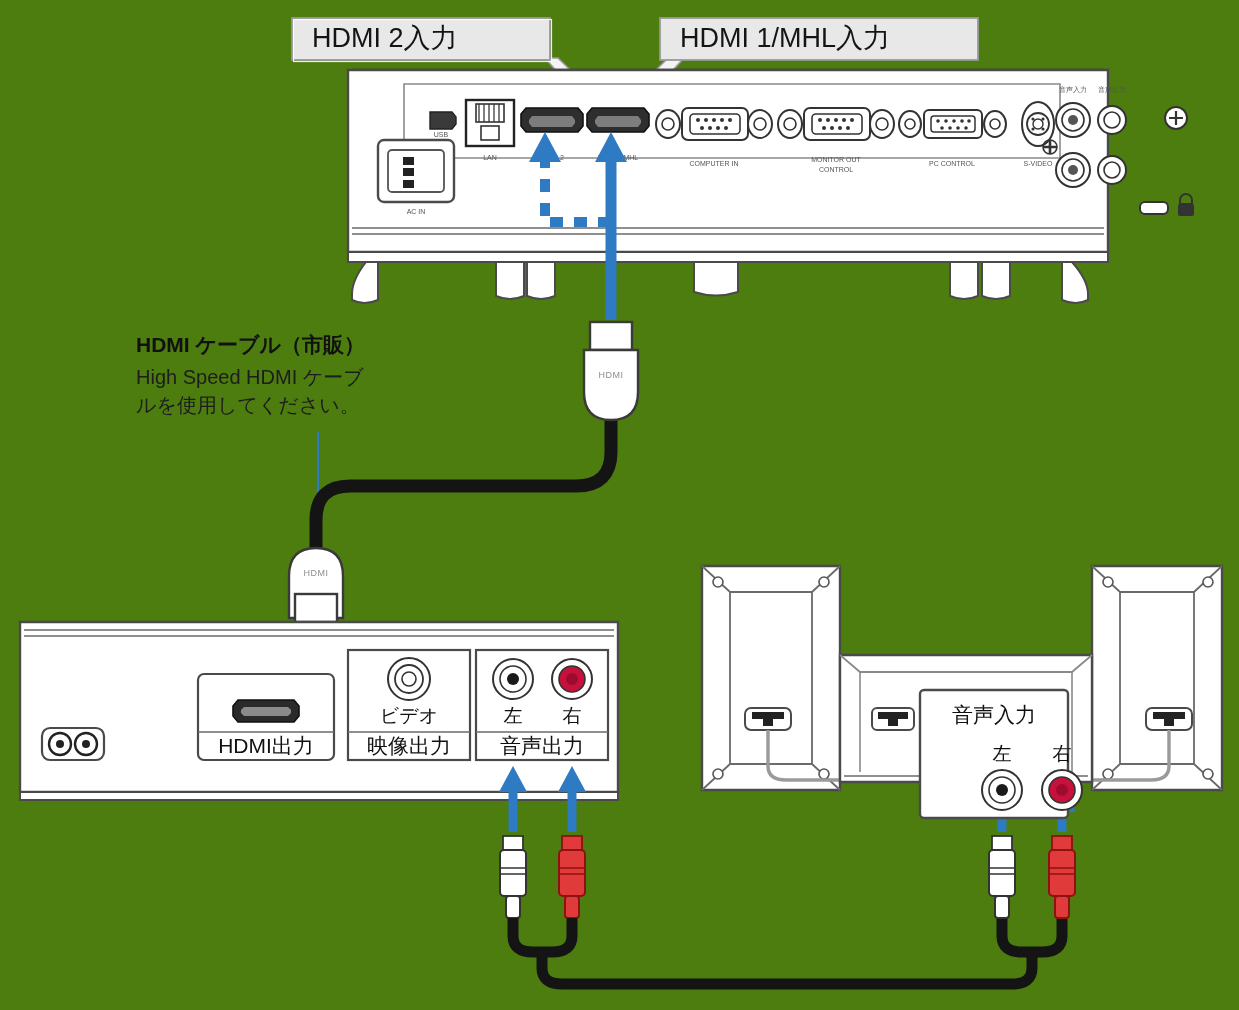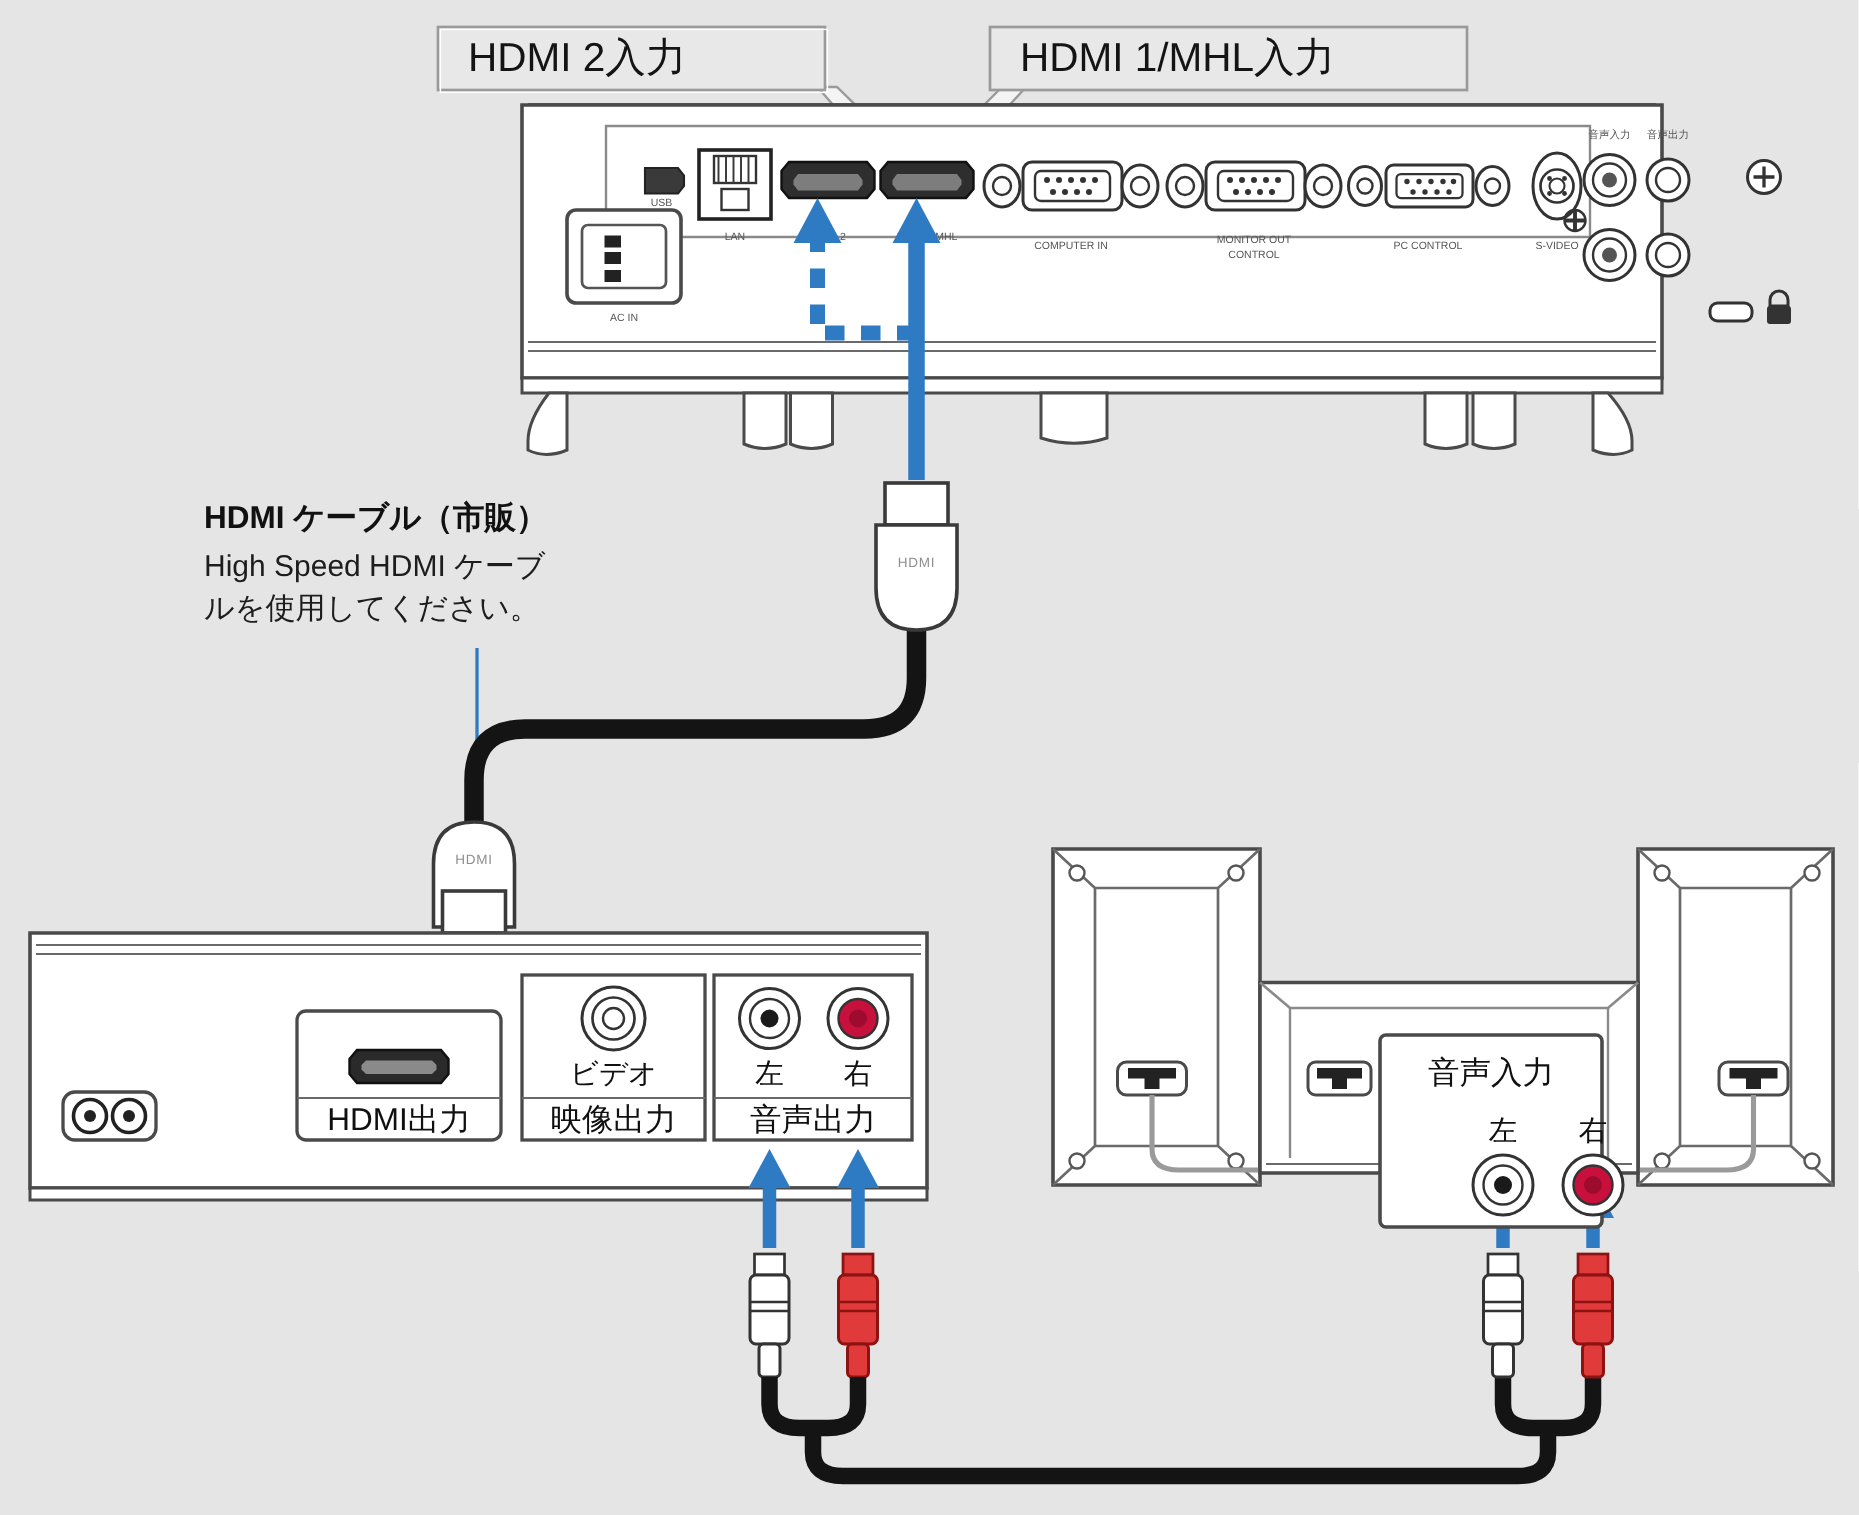--- a/index.html
+++ b/index.html
@@ -3,21 +3,21 @@
 <meta charset="utf-8">
 <style>
   html,body{margin:0;padding:0;background:#fff;}
   body{
     font-family:"Liberation Sans","DejaVu Sans",sans-serif;
     color:#1a1a1a;
   }
   #stage{
     position:relative;
     width:1239px;height:1010px;
-    background:#e5e5e5;
+    background:#4d7c0f;
     overflow:hidden;
   }
   .abs{position:absolute;}
   svg{display:block;}
   .callout-text{
     font-size:27px;
     font-weight:400;
     fill:#141414;
     font-family:"Liberation Sans","DejaVu Sans",sans-serif;
     dominant-baseline:middle;

